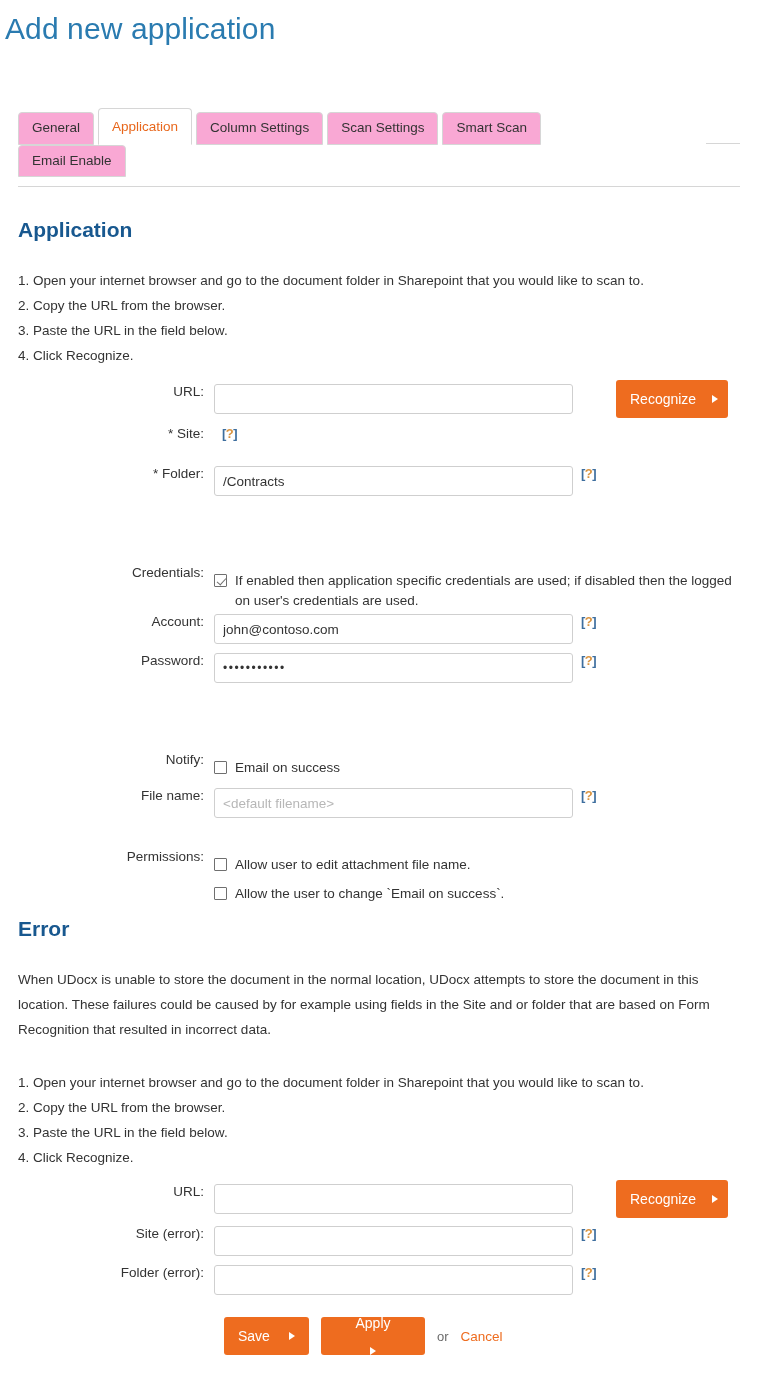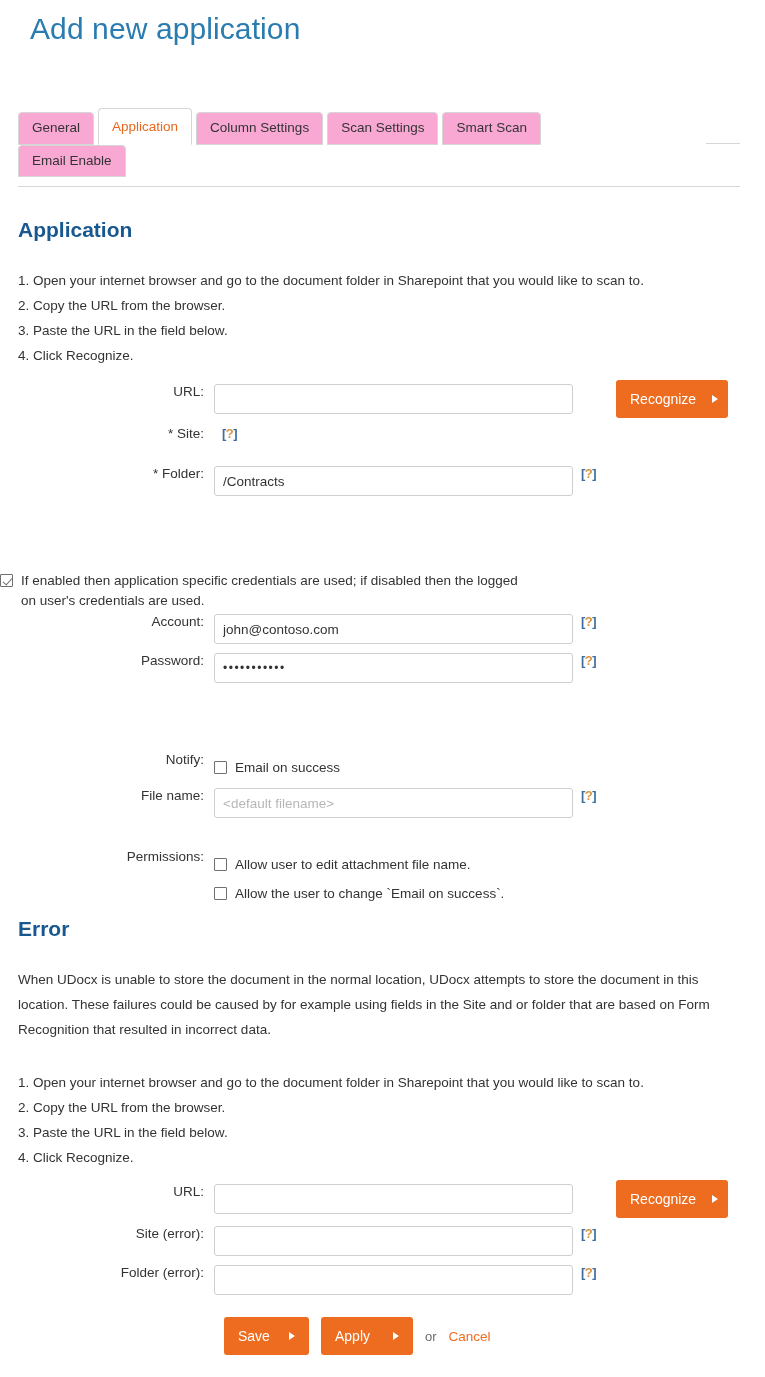--- a/index.html
+++ b/index.html
@@ -12,21 +12,21 @@
   body {
     position: relative;
     overflow: hidden;
     color: #333333;
     font-size: 13.5px;
   }
 
   
   .page-title {
     position: absolute;
-    left: 30px; top: 12px;
+    left: 5px; top: 12px;
     font-size: 30px;
     font-weight: 300;
     color: #2a7bb0;
     letter-spacing: 0.1px;
     white-space: nowrap;
   }
 
   
   .tabbar {
     position: absolute;
@@ -230,21 +230,21 @@
 
   
   .actions {
     position: absolute;
     left: 224px; top: 1317px;
     display: flex;
     align-items: center;
     gap: 12px;
   }
   .btn-save { width: 85px; justify-content: space-between; }
-  .btn-apply { width: 92px; justify-content: space-between; }
+  .btn-apply { width: 104px; justify-content: flex-end; flex-direction: column; }
   .or-text { font-size: 13px; color: #6b6b6b; }
   .cancel-link {
     font-size: 13.5px;
     color: #ee6c1f;
     text-decoration: none;
     cursor: pointer;
   }
 </style>
 </head>
 <body>
@@ -289,20 +289,21 @@
   <span class="help">[<span class="q">?</span>]</span>
 </div>
 
 <div class="form-row" style="top:466px">
   <div class="f-label">* Folder:</div>
   <input class="f-input" type="text" value="/Contracts" style="">
   <span class="help">[<span class="q">?</span>]</span>
 </div>
 
 <div class="cb-row" style="top:563px">
+  <div class="cb-label">Credentials:</div>
   <div class="cb-body">
     <span class="cbox checked"></span>
     <span class="cb-text">If enabled then application specific credentials are used; if disabled then the logged on user's credentials are used.</span>
   </div>
 </div>
 
 <div class="form-row" style="top:614px">
   <div class="f-label">Account:</div>
   <input class="f-input" type="text" value="john@contoso.com" style="">
   <span class="help">[<span class="q">?</span>]</span>

